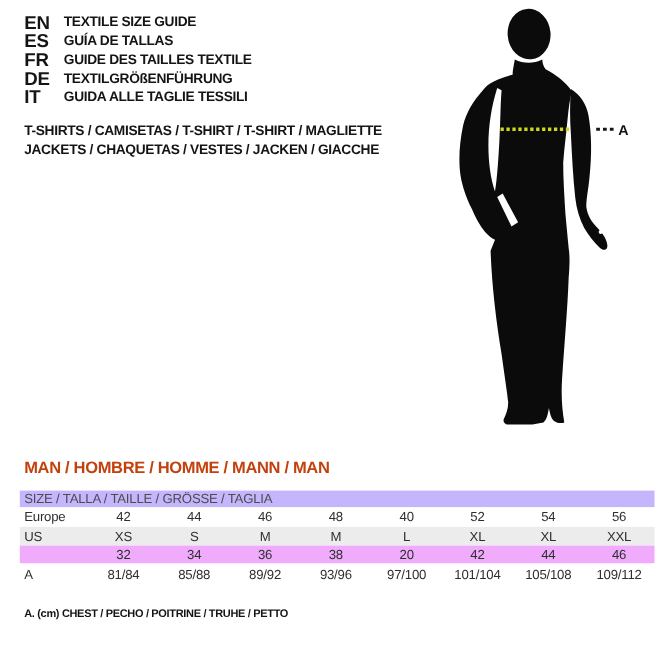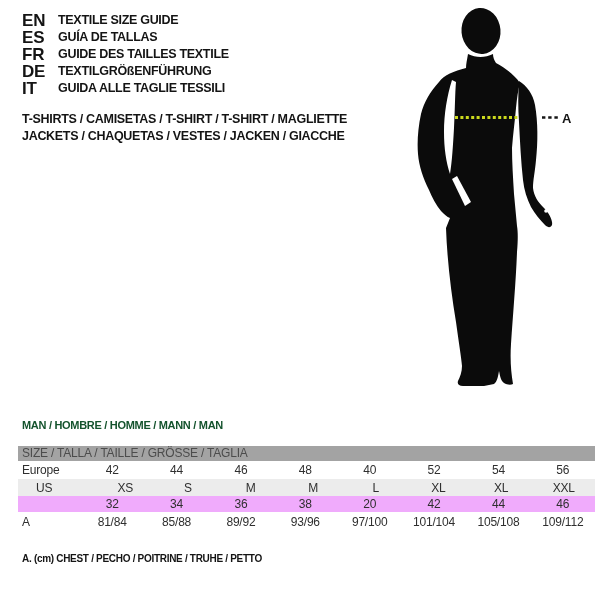--- a/index.html
+++ b/index.html
@@ -12,29 +12,29 @@
   .abs{position:absolute;}
   
   .lang{left:22px;top:12px;}
   .lang-row{display:flex;line-height:17px;}
   .lang-code{display:inline-block;width:36px;font-weight:700;font-size:17px;color:#141414;letter-spacing:-0.2px;}
   .lang-label{font-weight:700;font-size:12.5px;color:#141414;letter-spacing:-0.3px;white-space:nowrap;}
   
   .cats{left:22px;top:111px;}
   .cat-line{font-weight:700;font-size:12.5px;line-height:17px;color:#141414;letter-spacing:-0.3px;white-space:nowrap;}
   
-  .man-title{left:22px;top:417px;font-weight:700;font-size:11px;line-height:17px;color:#14532d;letter-spacing:-0.3px;}
+  .man-title{left:22px;top:417px;font-weight:700;font-size:15px;line-height:17px;color:#c2410c;letter-spacing:-0.3px;}
   
   .size-table{left:18px;top:446px;width:577px;font-size:12px;color:#2f2f2f;}
   .st-header{height:15px;line-height:15px;padding-left:4px;font-size:12px;color:#4c4c4c;letter-spacing:-0.2px;}
   .st-row{display:grid;grid-template-columns:62px repeat(8,1fr);align-items:center;}
   .st-row .lbl{padding-left:4px;text-align:left;letter-spacing:-0.2px;}
   .st-row .val{text-align:center;letter-spacing:-0.2px;}
   .row-europe{height:18px;}
-  .row-us{height:17px;padding-left:14px;}
+  .row-us{height:17px;}
   .row-num{height:16px;}
   .row-a{height:20px;}
   
   .footnote{left:22px;top:550px;font-weight:700;font-size:10px;line-height:17px;color:#141414;letter-spacing:-0.3px;}
   
   .figure{left:408px;top:5px;width:172px;height:392px;}
   .marker-a{font-family:"Liberation Sans","DejaVu Sans",sans-serif;font-size:13px;font-weight:600;}
 </style>
 </head>
 <body>
@@ -125,21 +125,21 @@
   <line x1="455" y1="117.5" x2="519" y2="117.5" stroke-width="3.2" stroke-dasharray="3 2.4" stroke="#ccd91e"></line>
 
   <line x1="542" y1="117.5" x2="558" y2="117.5" stroke-width="2.6" stroke-dasharray="3.4 2.8" stroke="#161616"></line>
 
   <text class="marker-a" x="562" y="122.5" fill="#141414">A</text>
 </svg>
 
 <div class="abs man-title">MAN / HOMBRE / HOMME / MANN / MAN</div>
 
 <div class="abs size-table">
-  <div class="st-header" style="background-color: #a3a3a3;">SIZE / TALLA / TAILLE / GRÖSSE / TAGLIA</div>
+  <div class="st-header" style="background-color: #c4b5fd;">SIZE / TALLA / TAILLE / GRÖSSE / TAGLIA</div>
 
   <div class="st-row row-europe">
     <span class="lbl">Europe</span>
     <span class="val">42</span>
     <span class="val">44</span>
     <span class="val">46</span>
     <span class="val">48</span>
     <span class="val">40</span>
     <span class="val">52</span>
     <span class="val">54</span>

